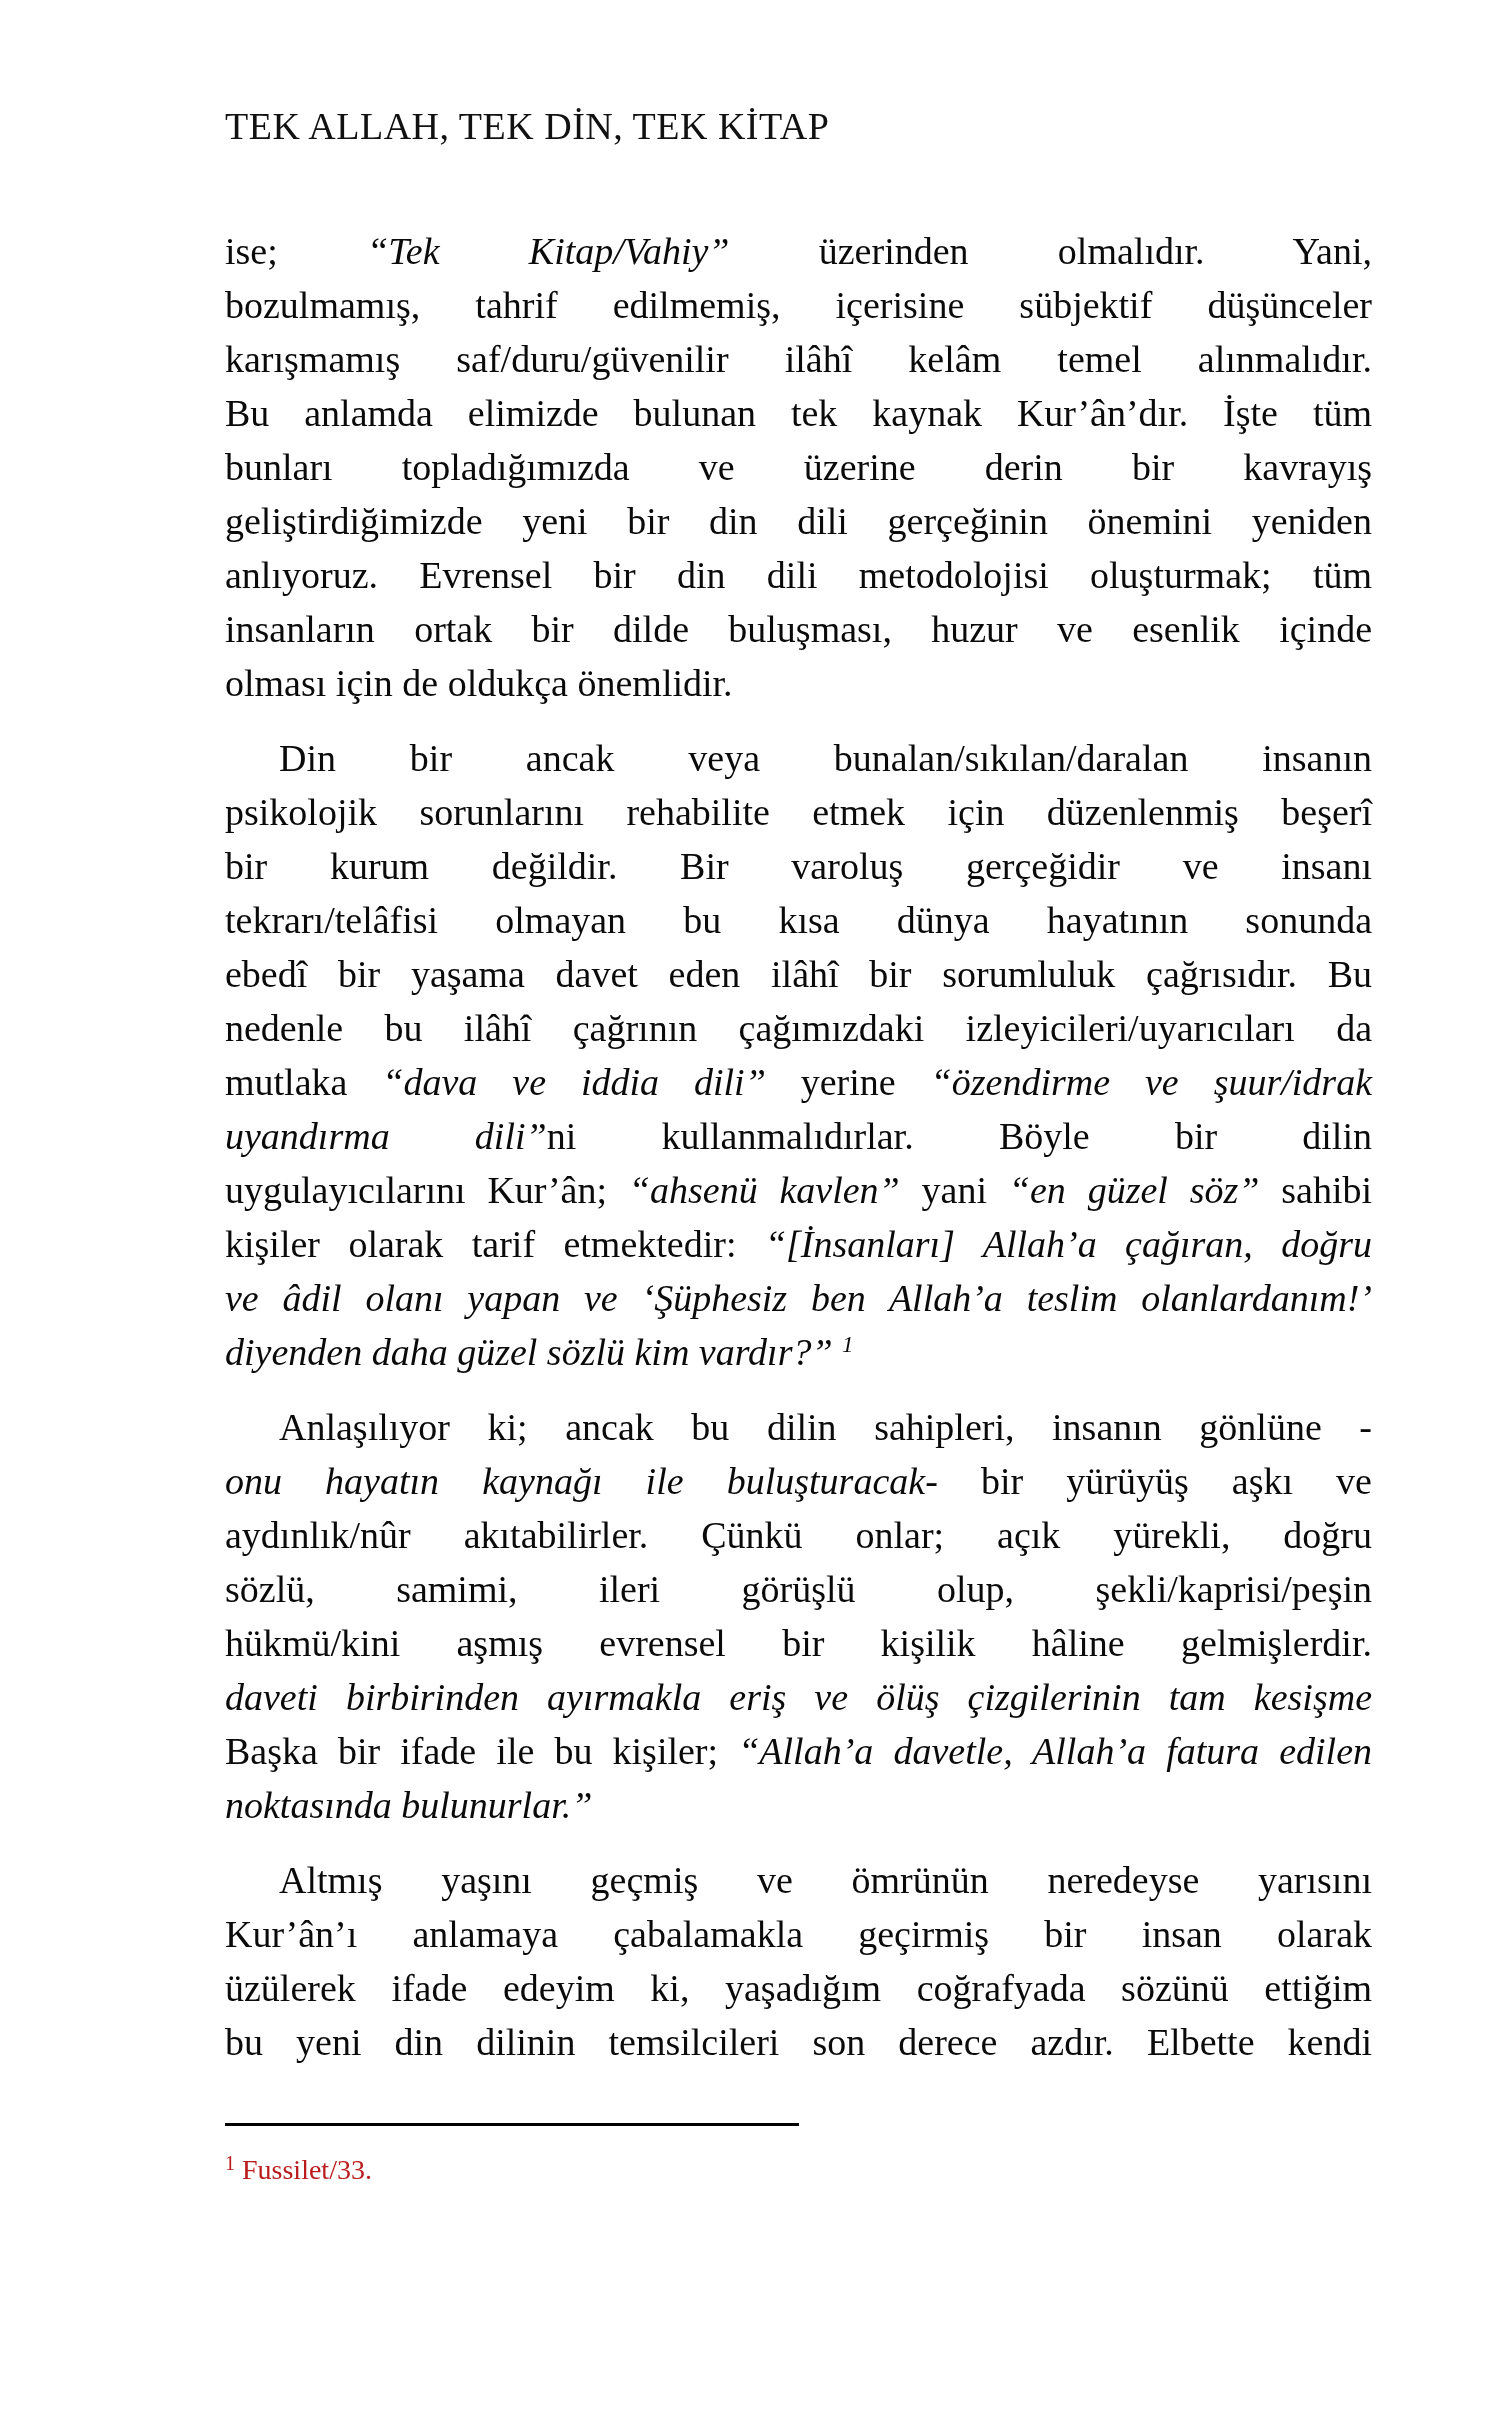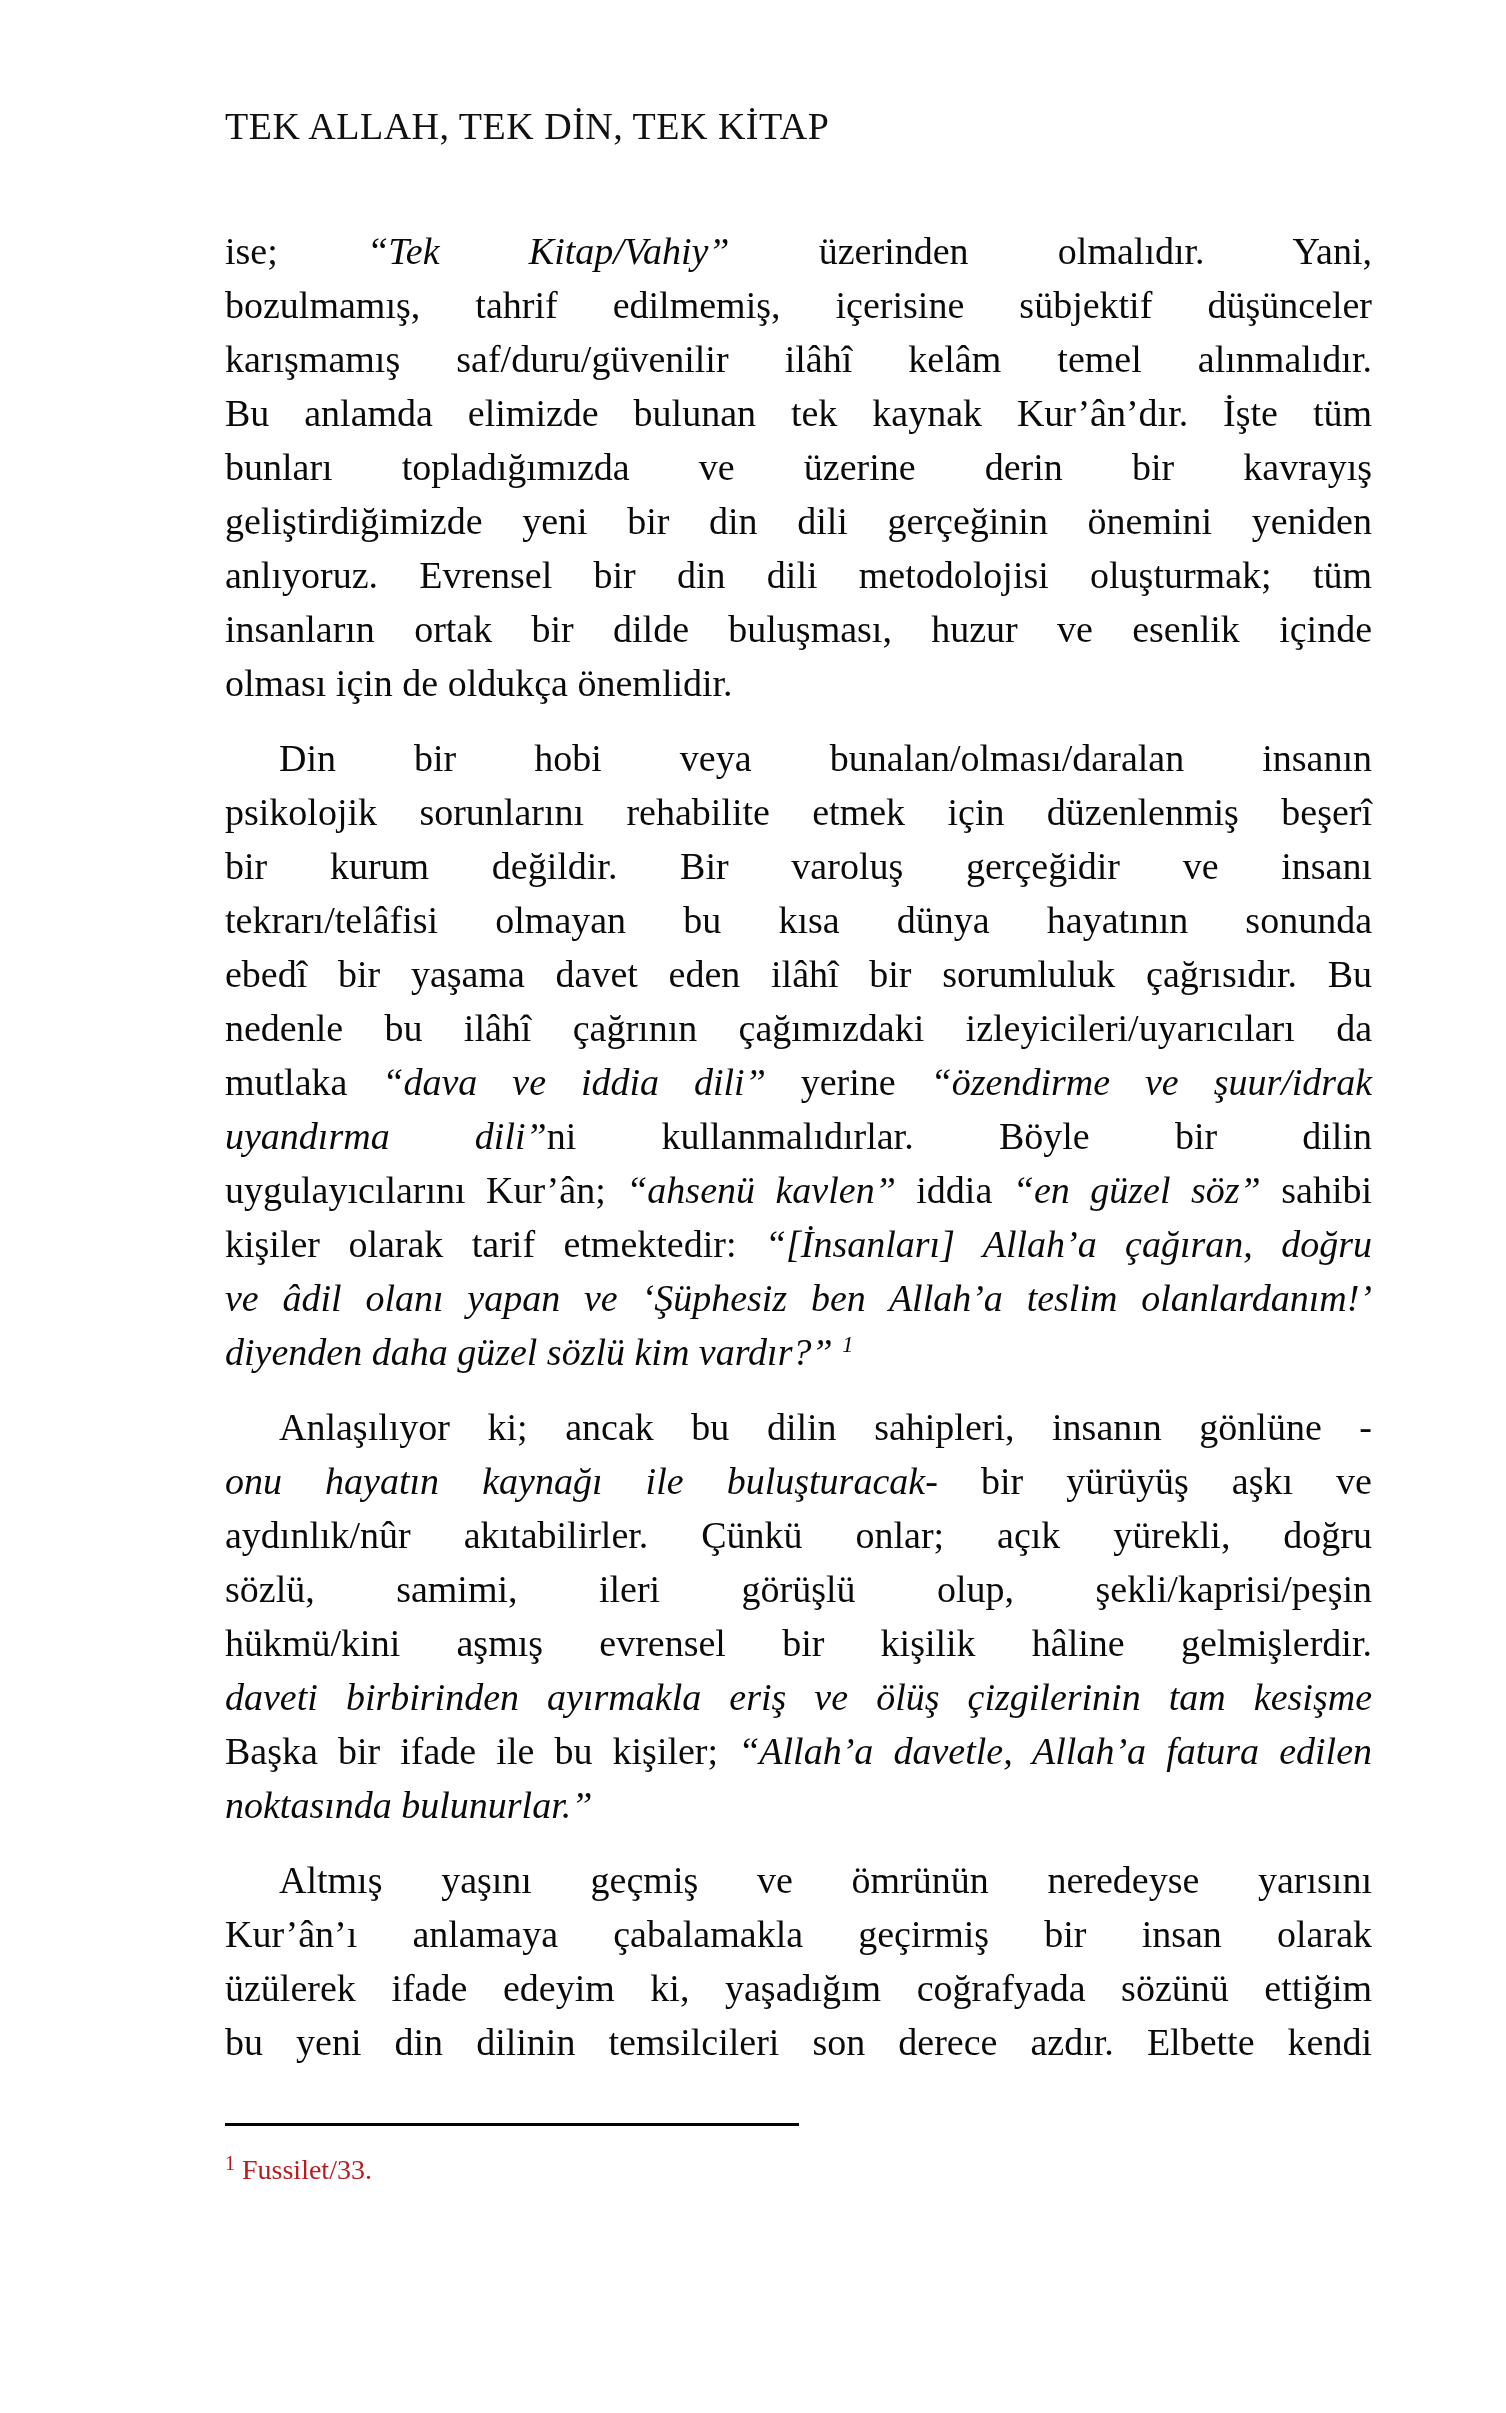--- a/index.html
+++ b/index.html
@@ -83,29 +83,29 @@
         <div class="line"><span class="">bozulmamış, tahrif edilmemiş, içerisine sübjektif düşünceler</span></div>
         <div class="line"><span class="">karışmamış saf/duru/güvenilir ilâhî kelâm temel alınmalıdır.</span></div>
         <div class="line"><span class="">Bu anlamda elimizde bulunan tek kaynak Kur’ân’dır. İşte tüm</span></div>
         <div class="line"><span class="">bunları topladığımızda ve üzerine derin bir kavrayış</span></div>
         <div class="line"><span class="">geliştirdiğimizde yeni bir din dili gerçeğinin önemini yeniden</span></div>
         <div class="line"><span class="">anlıyoruz. Evrensel bir din dili metodolojisi oluşturmak; tüm</span></div>
         <div class="line"><span class="">insanların ortak bir dilde buluşması, huzur ve esenlik içinde</span></div>
         <div class="line end"><span class="">olması için de oldukça önemlidir.</span></div>
       </div>
       <div class="para">
-        <div class="line indent"><span class="">Din bir hobi veya bunalan/olması/daralan insanın</span></div>
+        <div class="line indent"><span class="">Din bir ancak veya bunalan/sıkılan/daralan insanın</span></div>
         <div class="line"><span class="">psikolojik sorunlarını rehabilite etmek için düzenlenmiş beşerî</span></div>
         <div class="line"><span class="">bir kurum değildir. Bir varoluş gerçeğidir ve insanı</span></div>
         <div class="line"><span class="">tekrarı/telâfisi olmayan bu kısa dünya hayatının sonunda</span></div>
         <div class="line"><span class="">ebedî bir yaşama davet eden ilâhî bir sorumluluk çağrısıdır. Bu</span></div>
         <div class="line"><span class="">nedenle bu ilâhî çağrının çağımızdaki izleyicileri/uyarıcıları da</span></div>
         <div class="line"><span class="">mutlaka </span><span class="it">“dava ve iddia dili”</span><span class=""> yerine </span><span class="it">“özendirme ve şuur/idrak</span></div>
         <div class="line"><span class="it">uyandırma dili”</span><span class="">ni kullanmalıdırlar. Böyle bir dilin</span></div>
-        <div class="line"><span class="">uygulayıcılarını Kur’ân; </span><span class="it">“ahsenü kavlen”</span><span class=""> iddia </span><span class="it">“en güzel söz”</span><span class=""> sahibi</span></div>
+        <div class="line"><span class="">uygulayıcılarını Kur’ân; </span><span class="it">“ahsenü kavlen”</span><span class=""> yani </span><span class="it">“en güzel söz”</span><span class=""> sahibi</span></div>
         <div class="line"><span class="">kişiler olarak tarif etmektedir: </span><span class="it">“[İnsanları] Allah’a çağıran, doğru</span></div>
         <div class="line"><span class="it">ve âdil olanı yapan ve ‘Şüphesiz ben Allah’a teslim olanlardanım!’</span></div>
         <div class="line end"><span class="it">diyenden daha güzel sözlü kim vardır?” </span><span class="it sup">1</span></div>
       </div>
       <div class="para">
         <div class="line indent"><span class="">Anlaşılıyor ki; ancak bu dilin sahipleri, insanın gönlüne -</span></div>
         <div class="line"><span class="it">onu hayatın kaynağı ile buluşturacak-</span><span class=""> bir yürüyüş aşkı ve</span></div>
         <div class="line"><span class="">aydınlık/nûr akıtabilirler. Çünkü onlar; açık yürekli, doğru</span></div>
         <div class="line"><span class="">sözlü, samimi, ileri görüşlü olup, şekli/kaprisi/peşin</span></div>
         <div class="line"><span class="">hükmü/kini aşmış evrensel bir kişilik hâline gelmişlerdir.</span></div>

